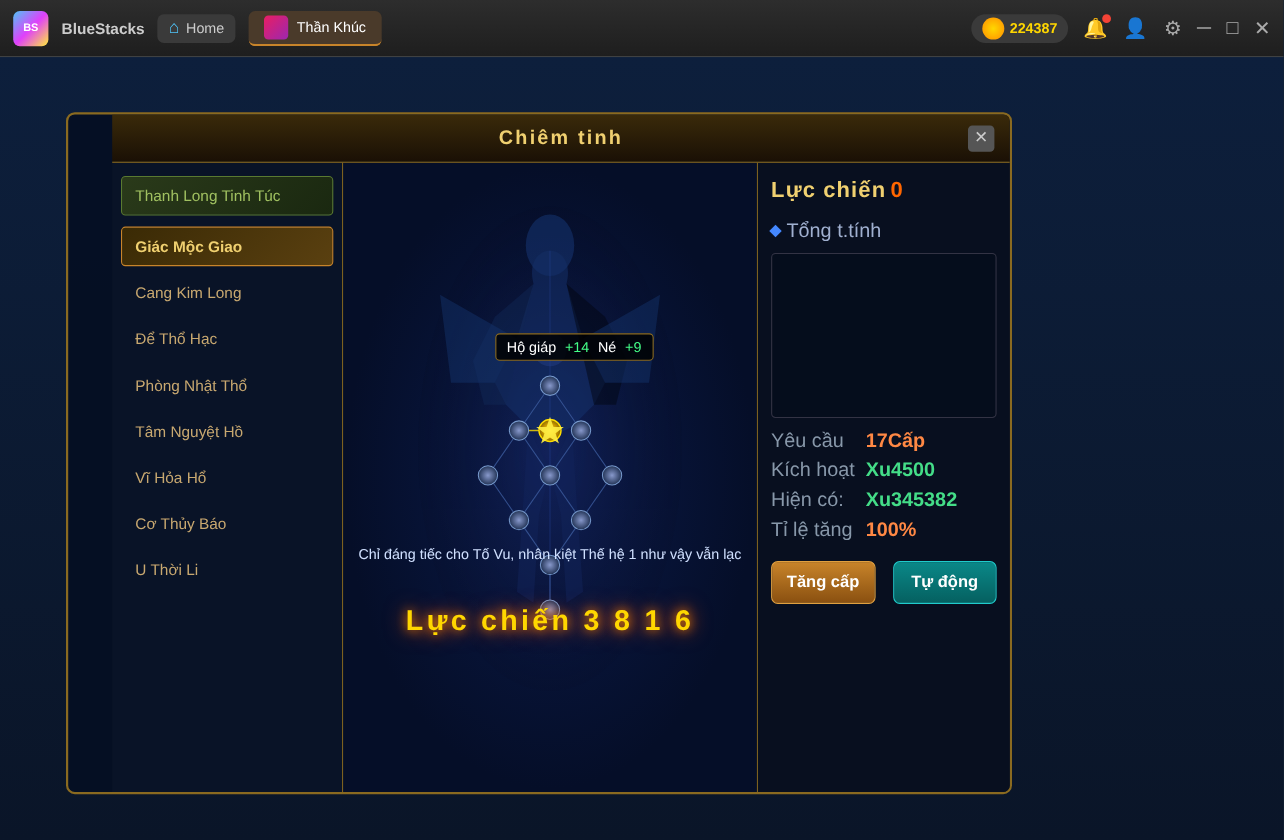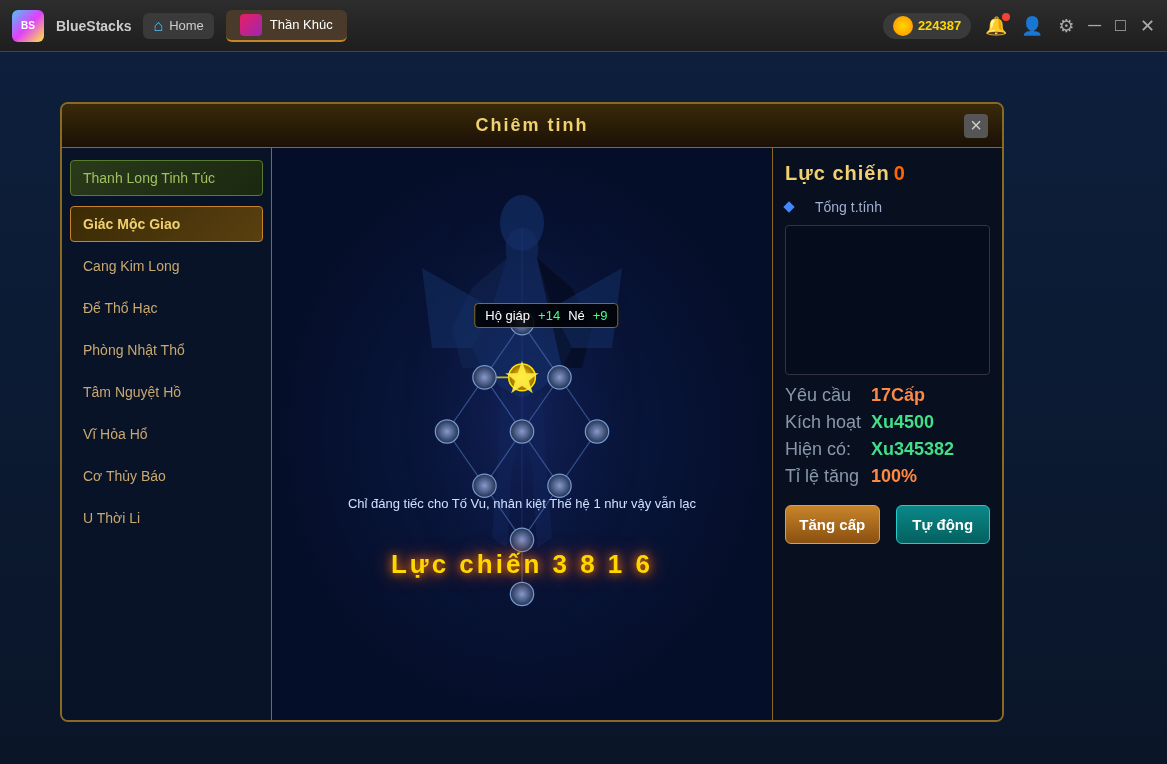--- a/index.html
+++ b/index.html
@@ -80,25 +80,26 @@
       width: 100%;
       height: 712px;
       background: linear-gradient(180deg, #0d1f3c 0%, #0a1528 100%);
       position: relative;
     }
 
     
     .dialog-overlay {
       position: absolute;
       top: 50px; left: 60px;
-      width: 944px; height: 620px;
+      width: 860px; height: 620px;
       background: rgba(5, 15, 35, 0.95);
       border: 2px solid #8a6a20;
       border-radius: 8px;
       overflow: hidden;
+      padding-left: 40px;
     }
 
     .dialog-header {
       width: 100%;
       height: 44px;
       background: linear-gradient(180deg, #3a2a0a 0%, #1a1005 100%);
       border-bottom: 1px solid #8a6a20;
       display: flex; align-items: center; justify-content: center;
       position: relative;
     }
@@ -235,22 +236,22 @@
       font-weight: bold;
       letter-spacing: 1px;
     }
     .power-num {
       color: #ff6600;
       font-size: 20px;
       font-weight: bold;
     }
 
     .section-label {
-      display: flex; align-items: center; gap: 22px;
-      color: #a0b0d0; font-size: 14px; margin-top: 4px;
+      display: flex; align-items: center; gap: 6px;
+      color: #a0b0d0; font-size: 18px; margin-top: 4px;
     }
     .diamond-icon {
       width: 8px; height: 8px;
       background: #4488ff;
       transform: rotate(45deg);
     }
 
     .stats-box {
       flex: 1;
       background: rgba(5, 12, 28, 0.8);

